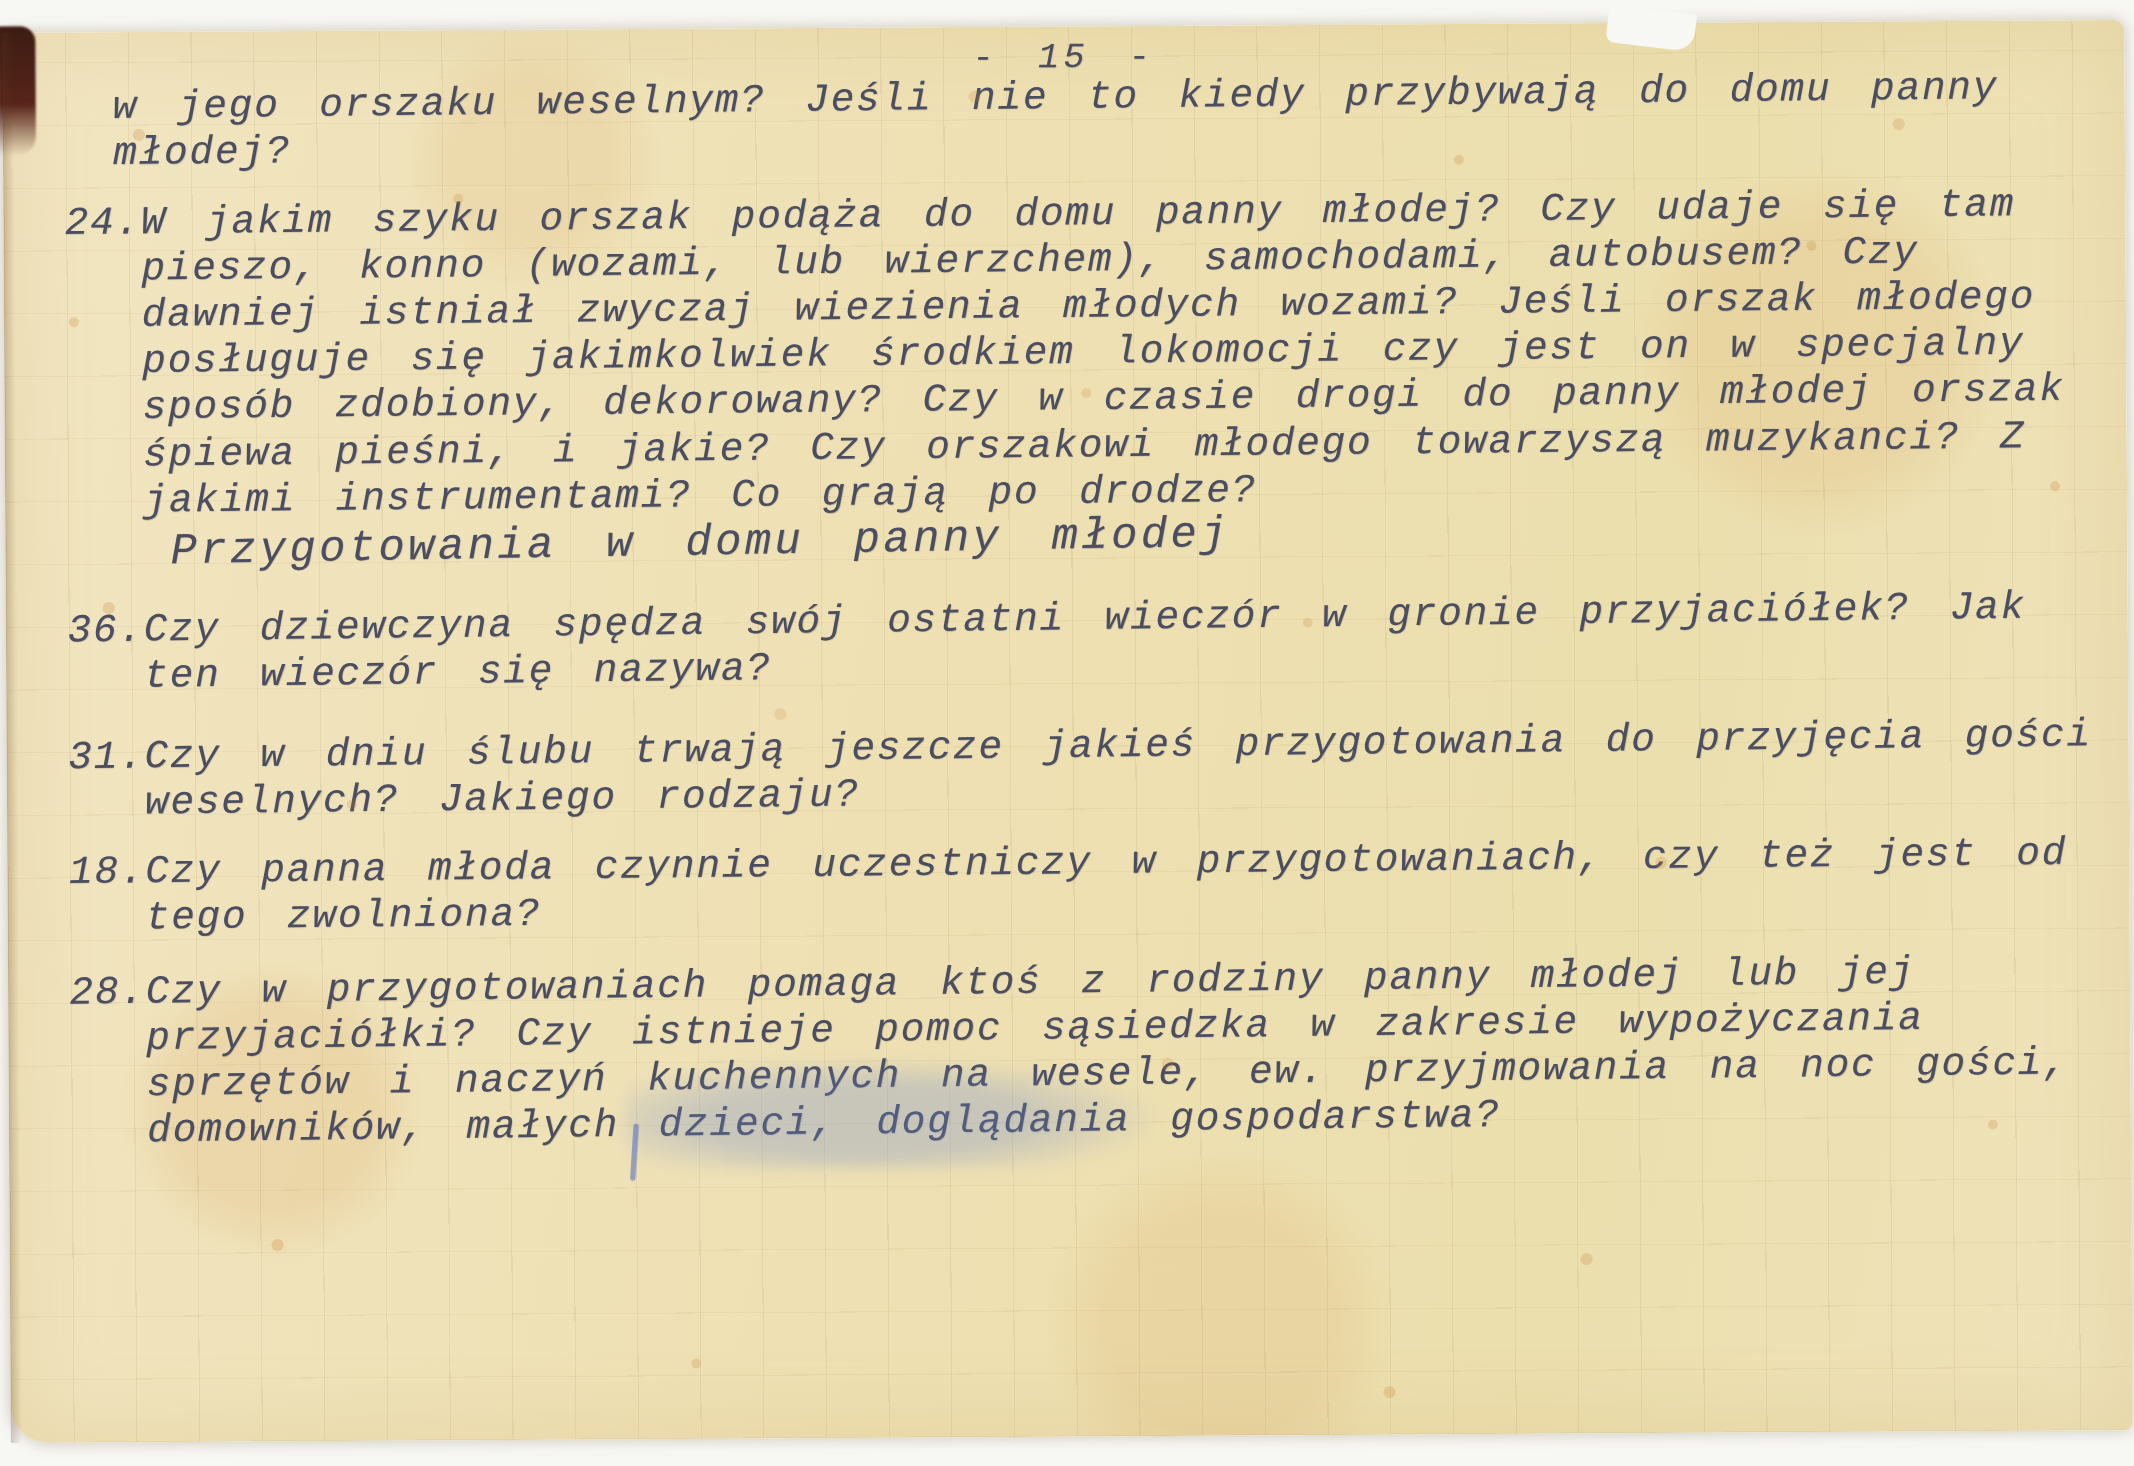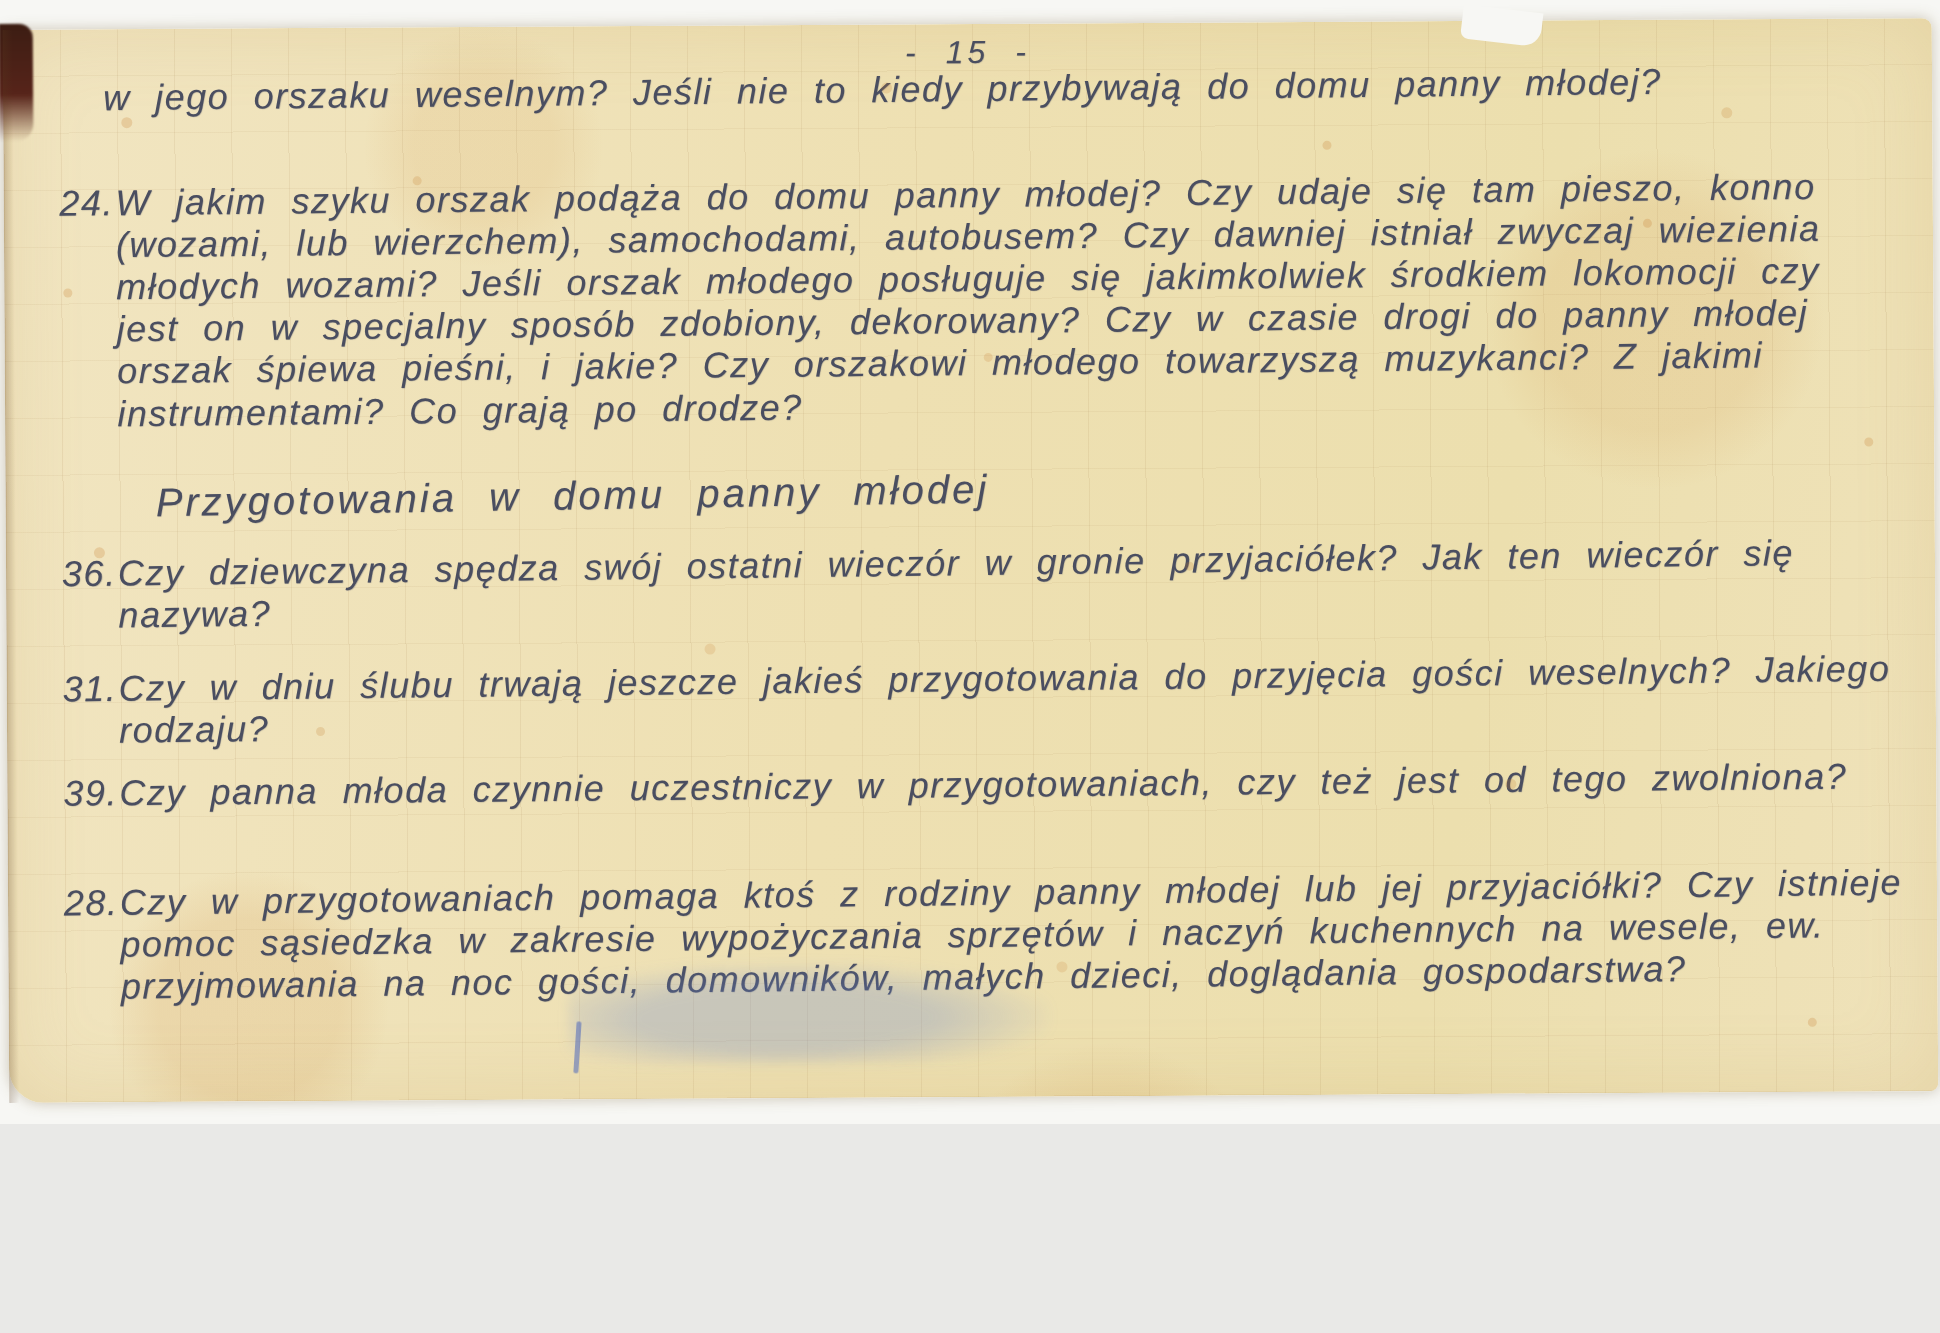--- a/index.html
+++ b/index.html
@@ -1,18 +1,18 @@
 <!DOCTYPE html>
 <html><head>
 <meta charset="utf-8">
 <style>
   html,body{margin:0;padding:0;background:#e9e9e7;}
   .scan{
-    position:relative;width:1940px;height:1124px;background:#f7f7f4;overflow:hidden;
-    font-family:Liberation Sans, sans-serif;
+    position:relative;width:1940px;height:1333px;background:#f7f7f4;overflow:hidden;
+    font-family:Liberation Mono, monospace;
   }
   .paper{
     position:absolute;top:24px;left:6px;right:5px;bottom:27px;
     transform:rotate(-0.35deg);
     border-radius:6px 10px 8px 34px;
     box-shadow:0 0 14px rgba(120,100,60,0.35), inset 0 0 80px rgba(190,150,80,0.18);
     background:
       repeating-linear-gradient(90deg, rgba(150,110,60,0.10) 0 1px, rgba(0,0,0,0) 1px 57px),
       repeating-linear-gradient(0deg, rgba(150,110,60,0.07) 0 1px, rgba(0,0,0,0) 1px 57px),
       radial-gradient(circle at 240px 980px, rgba(205,140,60,0.14) 0 90px, rgba(0,0,0,0) 140px),
@@ -104,21 +104,21 @@
       <span class="qnum">36.</span>
       <span class="qtext">Czy dziewczyna spędza swój ostatni wieczór w gronie przyjaciółek? Jak ten wieczór się nazywa?</span>
     </div>
 
     <div class="hand q q26">
       <span class="qnum">31.</span>
       <span class="qtext">Czy w dniu ślubu trwają jeszcze jakieś przygotowania do przyjęcia gości weselnych? Jakiego rodzaju?</span>
     </div>
 
     <div class="hand q q27">
-      <span class="qnum">39.</span>
+      <span class="qnum">18.</span>
       <span class="qtext">Czy panna młoda czynnie uczestniczy w przygotowaniach, czy też jest od tego zwolniona?</span>
     </div>
 
     <div class="hand q q28">
       <span class="qnum">28.</span>
       <span class="qtext">Czy w przygotowaniach pomaga ktoś z rodziny panny młodej lub jej przyjaciółki? Czy istnieje pomoc sąsiedzka w zakresie wypożyczania sprzętów i naczyń kuchennych na wesele, ew. przyjmowania na noc gości, domowników, małych dzieci, doglądania gospodarstwa?</span>
     </div>
 
     <div class="smudge-blue"></div>
     <div class="smudge-blue-line"></div>

